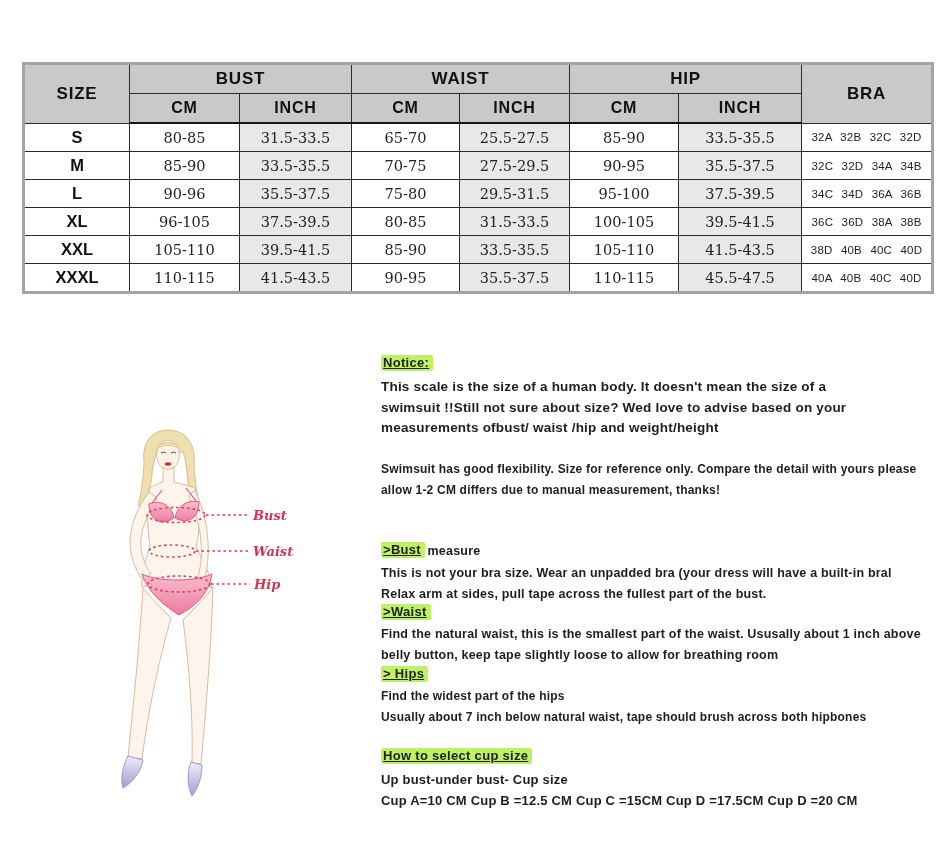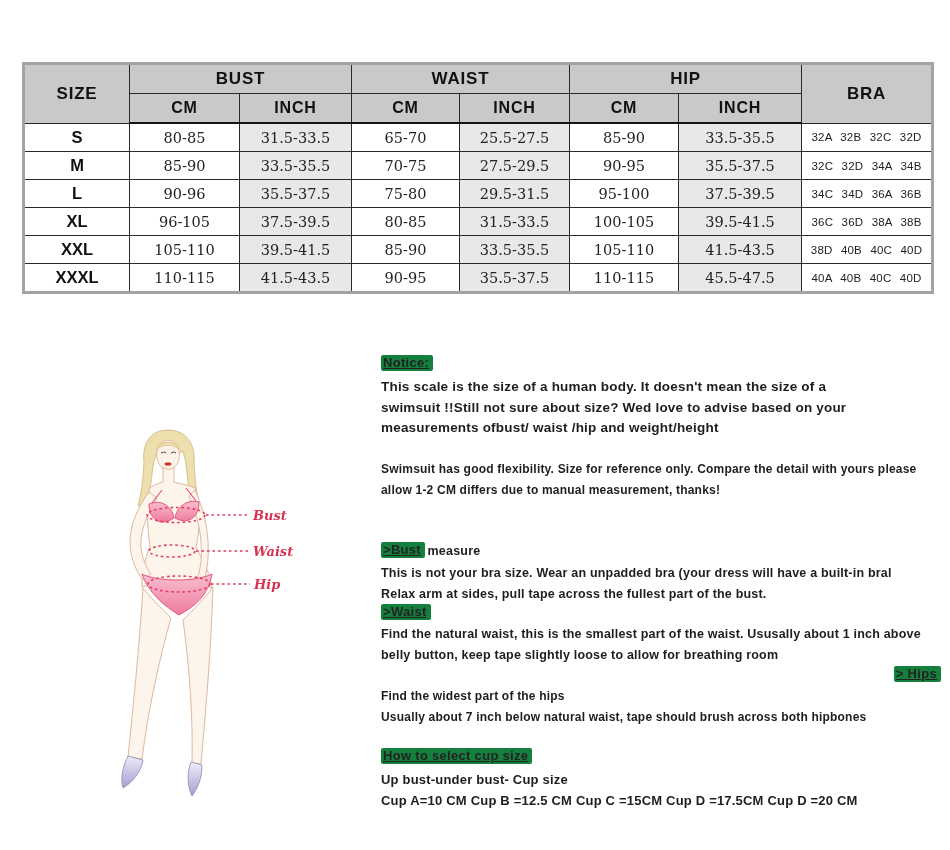--- a/index.html
+++ b/index.html
@@ -14,36 +14,36 @@
   .size-chart thead tr:last-child th{border-bottom:2px solid #151515;font-size:16px;}
   .size-chart tbody td{height:27px;background:#fff;}
   td.size{font-size:16.5px;font-weight:600;color:#111;}
   td.num{font-family:"DejaVu Serif","Liberation Serif",serif;font-size:14.5px;color:#222;}
   td.shade{background:#e8e8e8 !important;}
   td.bra{font-size:11.5px;color:#222;word-spacing:5px;letter-spacing:.2px;}
 
   
   .blk{position:absolute;left:381px;width:560px;color:#1e1e1e;font-weight:bold;}
   .line{display:block;}
-  .hl{display:inline-block;background:#15803d;padding:0 4px 1px 2px;border-radius:2px;text-decoration:underline;color:#222;}
+  .hl{display:inline-block;background:#bef264;padding:0 4px 1px 2px;border-radius:2px;text-decoration:underline;color:#222;}
   .fs-label{font-size:13px;letter-spacing:.3px;}
   .fs-notice{font-size:13.5px;line-height:20.5px;letter-spacing:.2px;}
   .fs-body{font-size:12.5px;line-height:20.5px;letter-spacing:.2px;}
   .fs-body2{font-size:12px;line-height:21px;letter-spacing:.2px;}
   .fs-cup{font-size:13px;line-height:21px;letter-spacing:.2px;}
 
   .p-notice-label{top:355px;}
   .p-notice{top:377px;}
   .p-flex{top:459px;}
   .p-measure-title{top:521px;margin-top:20px;}
   .p-bust-label{top:542px;}
   .p-bust{top:563px;}
   .p-waist-label{top:604px;}
   .p-waist{top:624px;}
-  .p-hips-label{top:666px;text-align:right;}
+  .p-hips-label{top:666px;}
   .p-hips{top:686px;}
   .p-cup-label{top:748px;}
   .p-cup{top:769px;}
 
   
   .fig{position:absolute;left:103px;top:424px;}
   .fig-label{font-family:"DejaVu Serif","Liberation Serif",serif;font-style:italic;font-weight:bold;font-size:13px;fill:#d73350;}
 </style>
 </head>
 <body>

